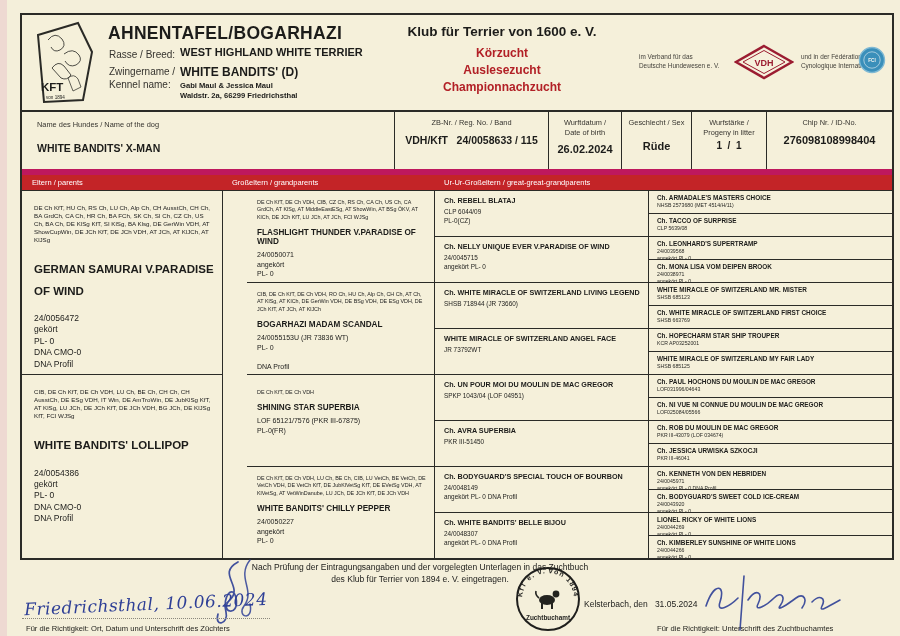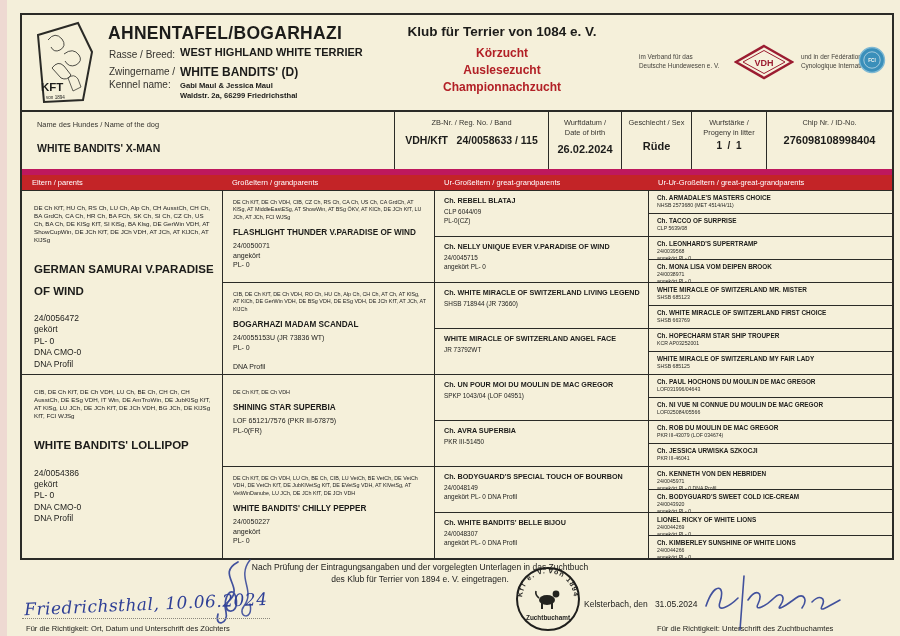--- a/index.html
+++ b/index.html
@@ -42,21 +42,21 @@
   .d-sex{width:70px;}
   .d-lit{width:75px;}
   .d-chip{flex:1;}
   
   .red-band{height:15px;flex:none;background:#c32427;display:flex;color:#fff;}
   .rb{box-sizing:border-box;padding-left:10px;font-size:7.5px;line-height:15px;}
   .rb1{width:200px;}.rb2{width:212px;}.rb3{width:214px;}.rb4{flex:1;}
   
   .ped{flex:1;display:flex;border-top:1px solid #2b2b27;}
   .col{display:flex;flex-direction:column;box-sizing:border-box;}
-  .col1{width:200px;}.col2{width:212px;}.col3{width:214px;}.col4{flex:1;}
+  .col1{width:200px;}.col2{width:212px;padding-left:24px;}.col3{width:214px;}.col4{flex:1;}
   .col:not(:first-child){border-left:1px solid #2b2b27;}
   .cell{flex:1;overflow:hidden;box-sizing:border-box;}
   .cell:not(:first-child){border-top:1px solid #2b2b27;}
   .titles{font-size:6.2px;line-height:1.3;margin:13px 8px 0 12px;color:#222;}
   .pname{font-size:11.5px;font-weight:bold;line-height:1.85;margin:15px 8px 0 12px;}
   .pdet{font-size:8.5px;line-height:1.35;margin:11px 8px 0 12px;white-space:pre-line;}
   .gtitles{font-size:5.4px;line-height:1.35;margin:8px 8px 0 10px;color:#222;}
   .gname{font-size:8.2px;font-weight:bold;margin:7px 8px 0 10px;}
   .gdet{font-size:7px;line-height:1.4;margin:4px 8px 0 10px;white-space:pre-line;}
   .ggname{font-size:7.2px;font-weight:bold;margin:5px 6px 0 9px;}
@@ -95,21 +95,21 @@
 
     <div class="h-title">AHNENTAFEL/BOGARHAZI</div>
     <div class="h-lbl" style="left:87px;top:34px;">Rasse / Breed:</div>
     <div class="h-breed">WEST HIGHLAND WHITE TERRIER</div>
     <div class="h-lbl" style="left:87px;top:51px;">Zwingername /
 Kennel name:</div>
     <div class="h-kennel">WHITE BANDITS' (D)</div>
     <div class="h-owner">Gabi Maul &amp; Jessica Maul</div>
     <div class="h-addr">Waldstr. 2a, 66299 Friedrichsthal</div>
 
-    <div class="h-club">Klub für Terrier von 1084 e. V.</div>
+    <div class="h-club">Klub für Terrier von 1600 e. V.</div>
     <div class="h-breeding">Körzucht
 Auslesezucht
 Championnachzucht</div>
 
     <div class="h-aff" style="left:617px;top:38px;">im Verband für das
 Deutsche Hundewesen e. V.</div>
     <svg class="logo" style="left:712px;top:29px;" width="60" height="36" viewBox="0 0 60 36">
       <polygon points="30,2 58,18 30,34 2,18" fill="#f6f1dd" stroke="#9b1c31" stroke-width="2.4"></polygon>
       <polygon points="30,6.5 51,18 30,29.5 9,18" fill="none" stroke="#9b1c31" stroke-width="1"></polygon>
       <text x="30" y="21.5" font-size="9" font-weight="bold" fill="#9b1c31" text-anchor="middle">VDH</text>
@@ -148,21 +148,20 @@
     </div>
     <div class="d-cell d-chip">
       <div class="d-lbl">Chip Nr. / ID-No.</div>
       <div class="d-val">276098108998404</div>
     </div>
   </div>
 
   <div class="red-band">
     <div class="rb rb1">Eltern / parents</div>
     <div class="rb rb2">Großeltern / grandparents</div>
-    <div class="rb rb3">Ur-Großeltern / great-grandparents</div>
     <div class="rb rb4">Ur-Ur-Großeltern / great-great-grandparents</div>
   </div>
 
   <div class="ped">
 
     <div class="col col1">
       <div class="cell">
         <div class="titles">DE Ch KfT, HU Ch, RS Ch, LU Ch, Alp Ch, CH AusstCh, CH Ch, BA GrdCh, CA Ch, HR Ch, BA FCh, SK Ch, SI Ch, CZ Ch, US Ch, BA Ch, DE KlSg KfT, SI KlSg, BA Klsg, DE GerWin VDH, AT ShowCupWin, DE JCh KfT, DE JCh VDH, AT JCh, AT KlJCh, AT KlJSg</div>
         <div class="pname">GERMAN SAMURAI V.PARADISE OF WIND</div>
         <div class="pdet">24/0056472

